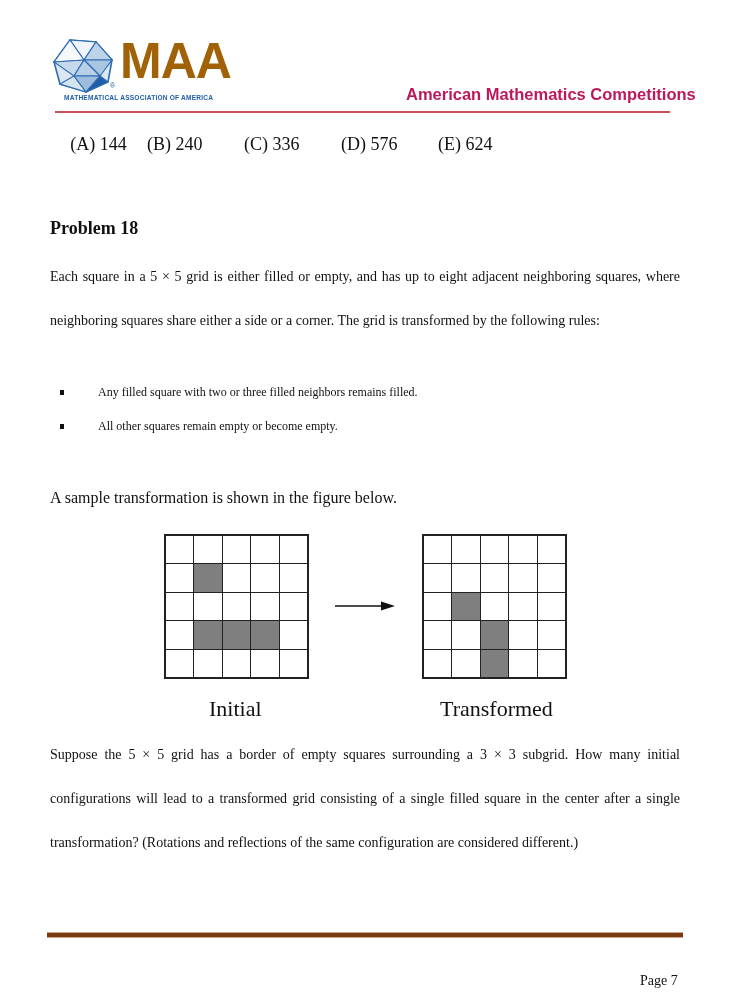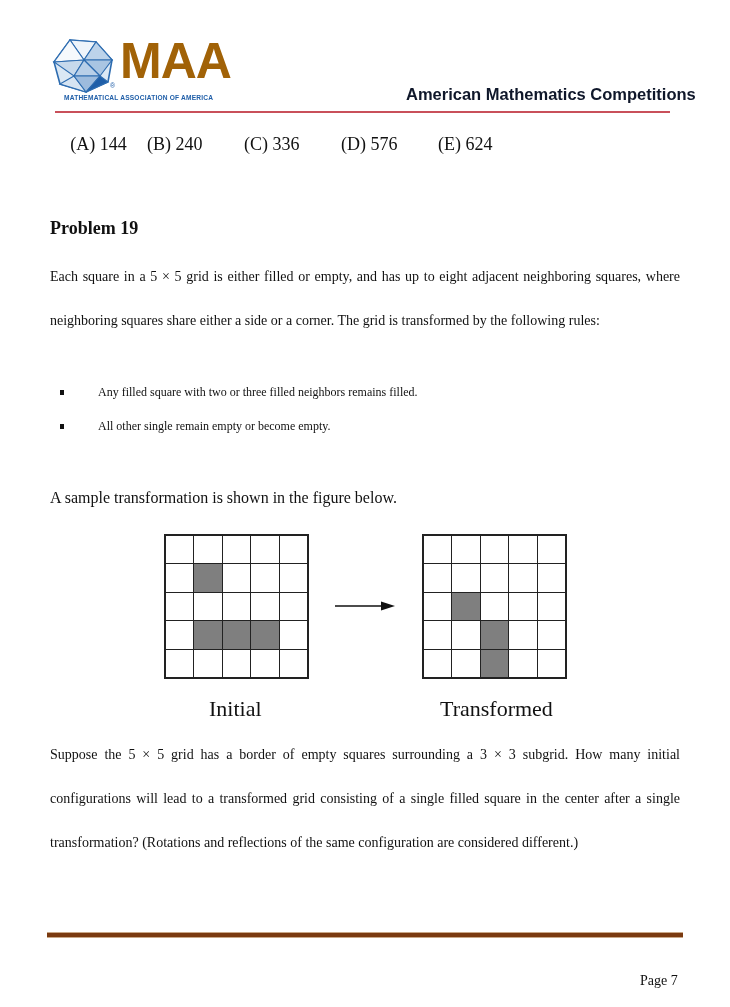--- a/index.html
+++ b/index.html
@@ -4,21 +4,21 @@
 <style>
   html, body { margin:0; padding:0; background:#ffffff; }
   body { width:730px; height:1007px; position:relative; overflow:hidden;
          font-family:"Liberation Serif", "DejaVu Serif", serif; color:#111; }
   .header-logo { position:absolute; left:52px; top:38px; width:170px; height:66px; }
   .maa-text { position:absolute; left:68px; top:-6px; font-family:"Liberation Sans", sans-serif;
               font-weight:bold; font-size:50px; color:#a16207; letter-spacing:-1px; }
   .maa-sub { position:absolute; left:12px; top:56px; font-family:"Liberation Sans", sans-serif;
              font-weight:bold; font-size:6.6px; color:#1f5ea8; letter-spacing:0.2px; white-space:nowrap; }
   .amc-title { position:absolute; left:406px; top:85px; font-family:"Liberation Sans", sans-serif;
-               font-weight:bold; font-size:16.5px; color:#0f172a; white-space:nowrap; }
+               font-weight:bold; font-size:16.5px; color:#be185d; white-space:nowrap; }
   .header-rule { position:absolute; left:55px; top:111px; width:615px; height:2px; background:#c9505a; }
   .choices { position:absolute; left:50px; top:134px; font-size:18px; white-space:nowrap; }
   .choices span { display:inline-block; }
   .choices span + span { margin-left:0; }
   .problem-title { position:absolute; left:50px; top:218px; font-weight:bold; font-size:18px; }
   .para { position:absolute; left:50px; width:630px; font-size:14px; line-height:44px; text-align:justify; }
   .p1 { top:255px; }
   .rules { position:absolute; left:50px; top:375px; width:640px; margin:0; padding:0; list-style:none; font-size:12px; }
   .rules li { position:relative; padding-left:48px; height:34px; line-height:34px; white-space:nowrap; }
   .rules li .bullet { position:absolute; left:10px; top:15px; width:4px; height:5px; background:#111; }
@@ -58,26 +58,26 @@
   <div class="maa-text">MAA</div>
   <div class="maa-sub">MATHEMATICAL ASSOCIATION OF AMERICA</div>
 </div>
 <div class="amc-title">American Mathematics Competitions</div>
 <div class="header-rule"></div>
 
 <div class="choices">
   <span style="width:97px;text-align:center;">(A) 144</span><span style="width:97px;">(B) 240</span><span style="width:97px;">(C) 336</span><span style="width:97px;">(D) 576</span><span>(E) 624</span>
 </div>
 
-<div class="problem-title">Problem 19</div>
+<div class="problem-title">Problem 18</div>
 <div class="para p1">Each square in a 5 × 5 grid is either filled or empty, and has up to eight adjacent neighboring squares, where neighboring squares share either a side or a corner. The grid is transformed by the following rules:</div>
 
 <ul class="rules">
   <li><span class="bullet"></span><span>Any filled square with two or three filled neighbors remains filled.</span></li>
-  <li><span class="bullet"></span><span>All other single remain empty or become empty.</span></li>
+  <li><span class="bullet"></span><span>All other squares remain empty or become empty.</span></li>
 </ul>
 
 <div class="sample">A sample transformation is shown in the figure below.</div>
 
 <div class="grid grid-initial" id="grid-initial">
     <div class="cell"></div>
     <div class="cell"></div>
     <div class="cell"></div>
     <div class="cell"></div>
     <div class="cell"></div>

